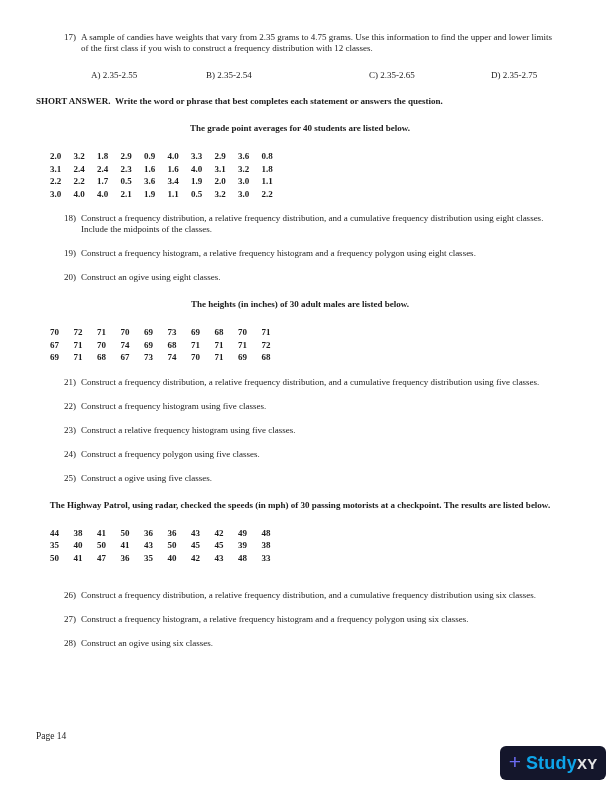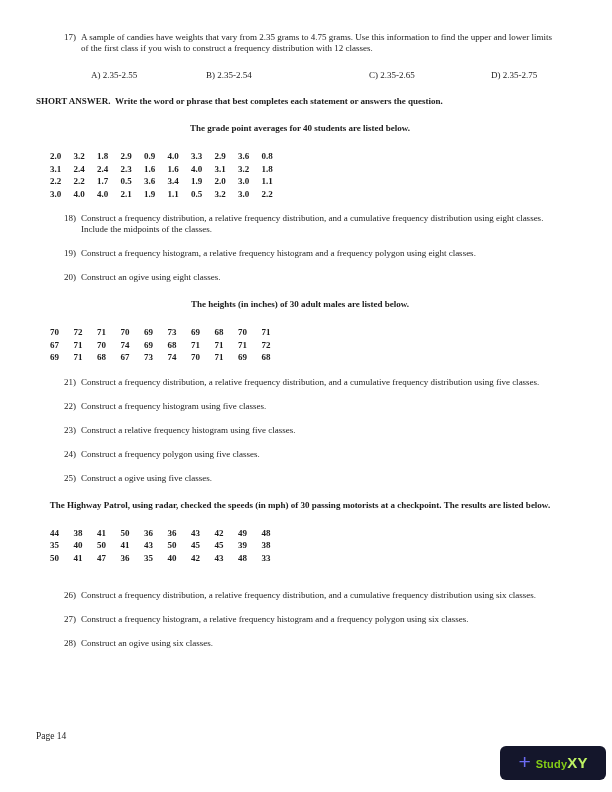--- a/index.html
+++ b/index.html
@@ -37,22 +37,22 @@
   .page-footer { position:absolute; left:36px; top:731px; font-size:9.5px; }
 
   .brand-badge {
     position:absolute; right:6px; top:746px;
     width:106px; height:34px;
     background:#14162b; border-radius:6px;
     display:flex; align-items:center; justify-content:center; gap:5px;
     font-family:"Liberation Sans",sans-serif;
   }
   .plus-icon { color:#6b6bf2; font-size:21px; font-weight:400; line-height:1; margin-top:-3px; }
-  .brand-study { color:#84cc16; font-size:11px; font-weight:700; letter-spacing:0.2px; }
-  .brand-xy { color:#bef264; font-size:15px; font-weight:700; letter-spacing:0.2px; }
+  .brand-study { color:#0ea5e9; font-size:18px; font-weight:700; letter-spacing:0.2px; }
+  .brand-xy { color:#e5e5e5; font-size:15px; font-weight:700; letter-spacing:0.2px; }
 </style>
 </head>
 <body>
 
 <div class="page">
 
   <div class="qblock">
     <span class="qnum">17)</span>
     <div class="qtext">A sample of candies have weights that vary from 2.35 grams to 4.75 grams. Use this information to find the upper and lower limits of the first class if you wish to construct a frequency distribution with 12 classes.</div>
   </div>

